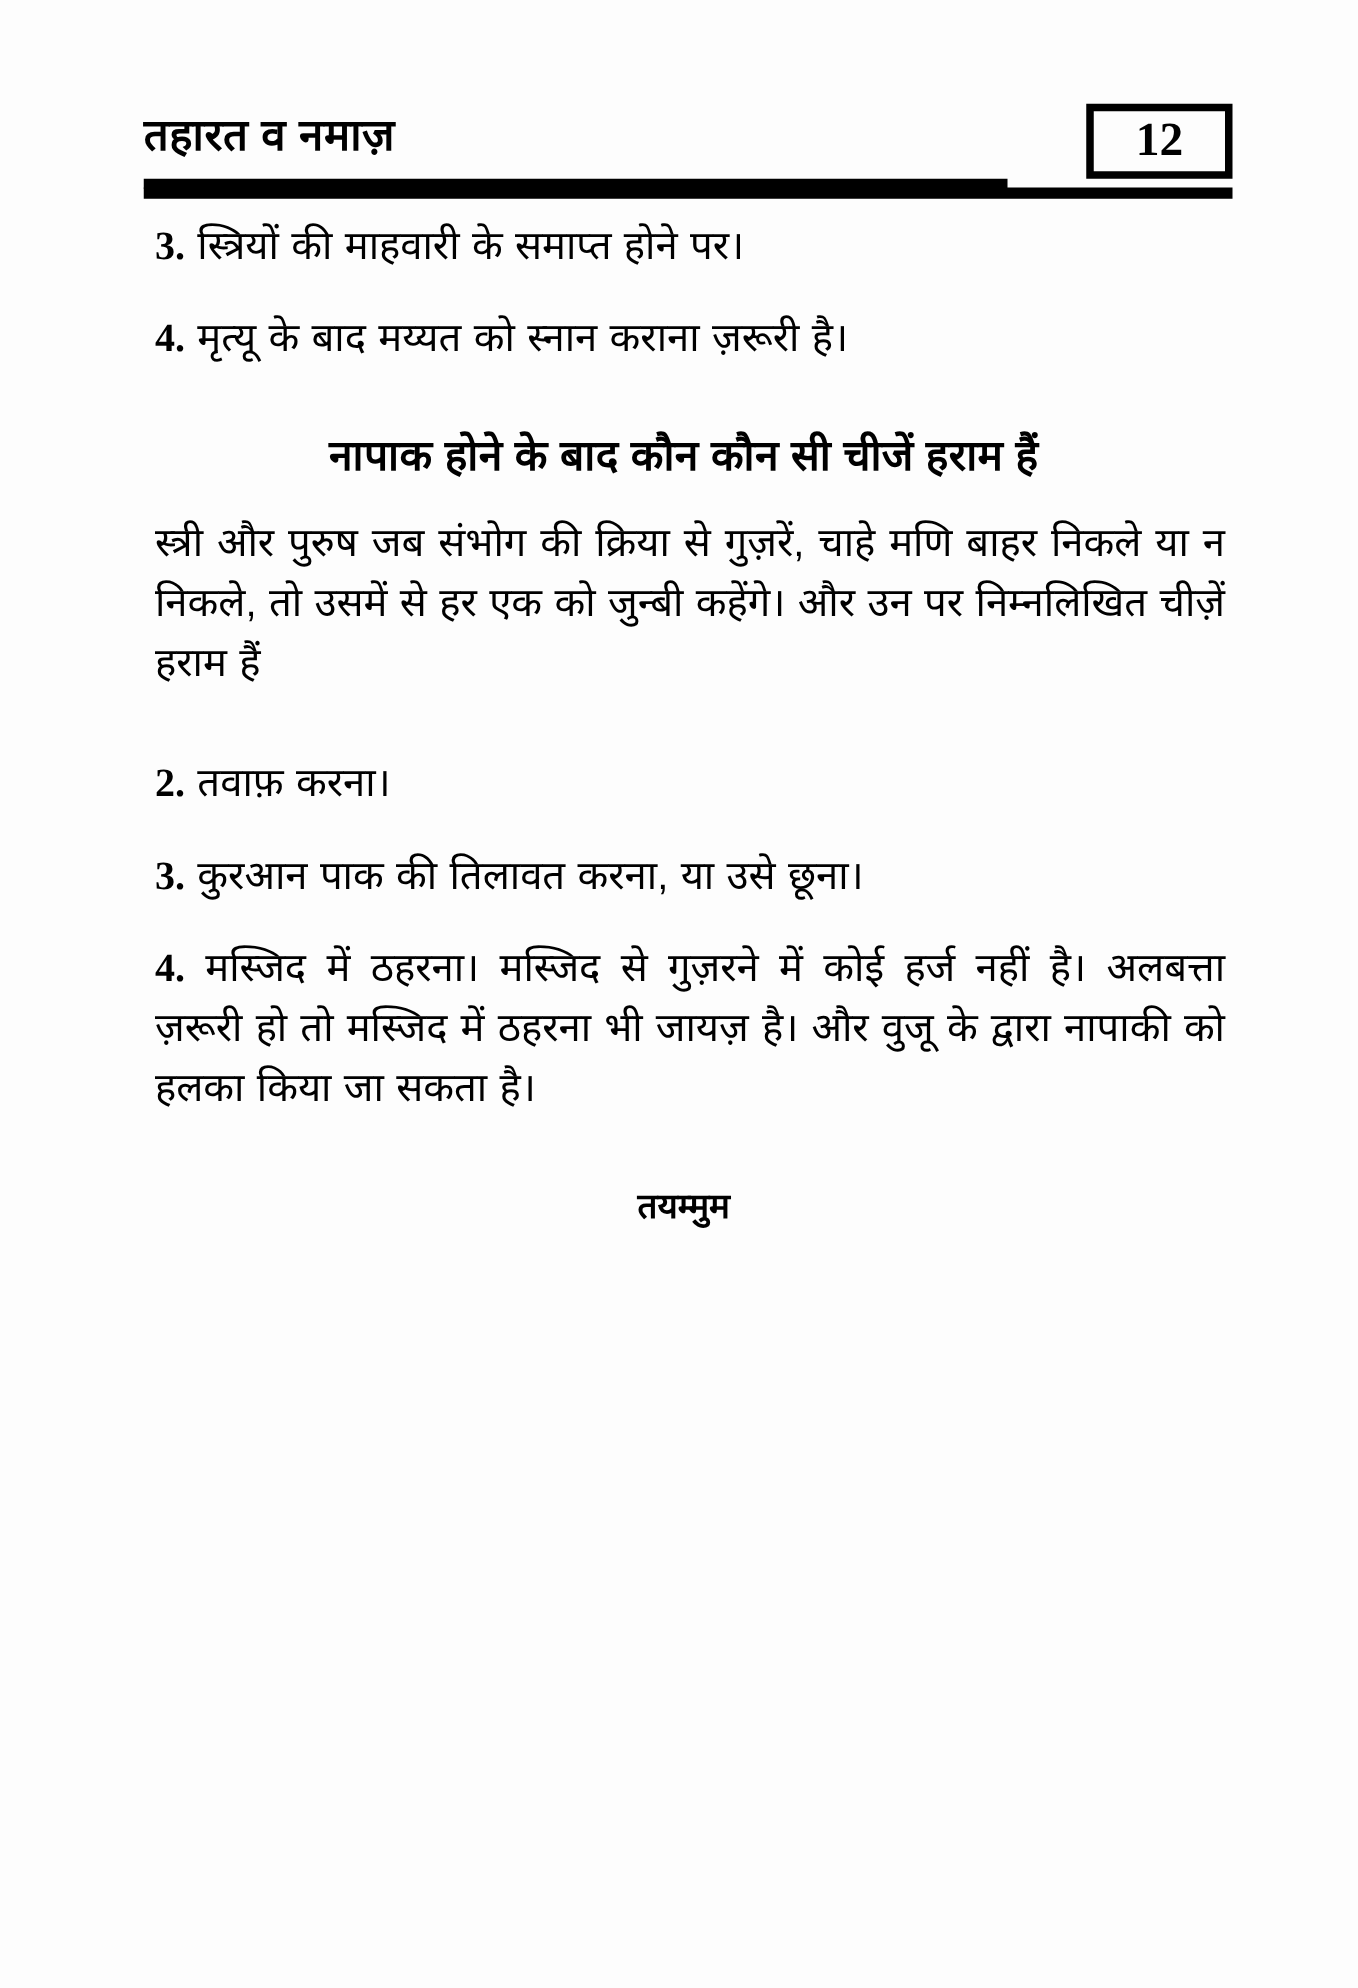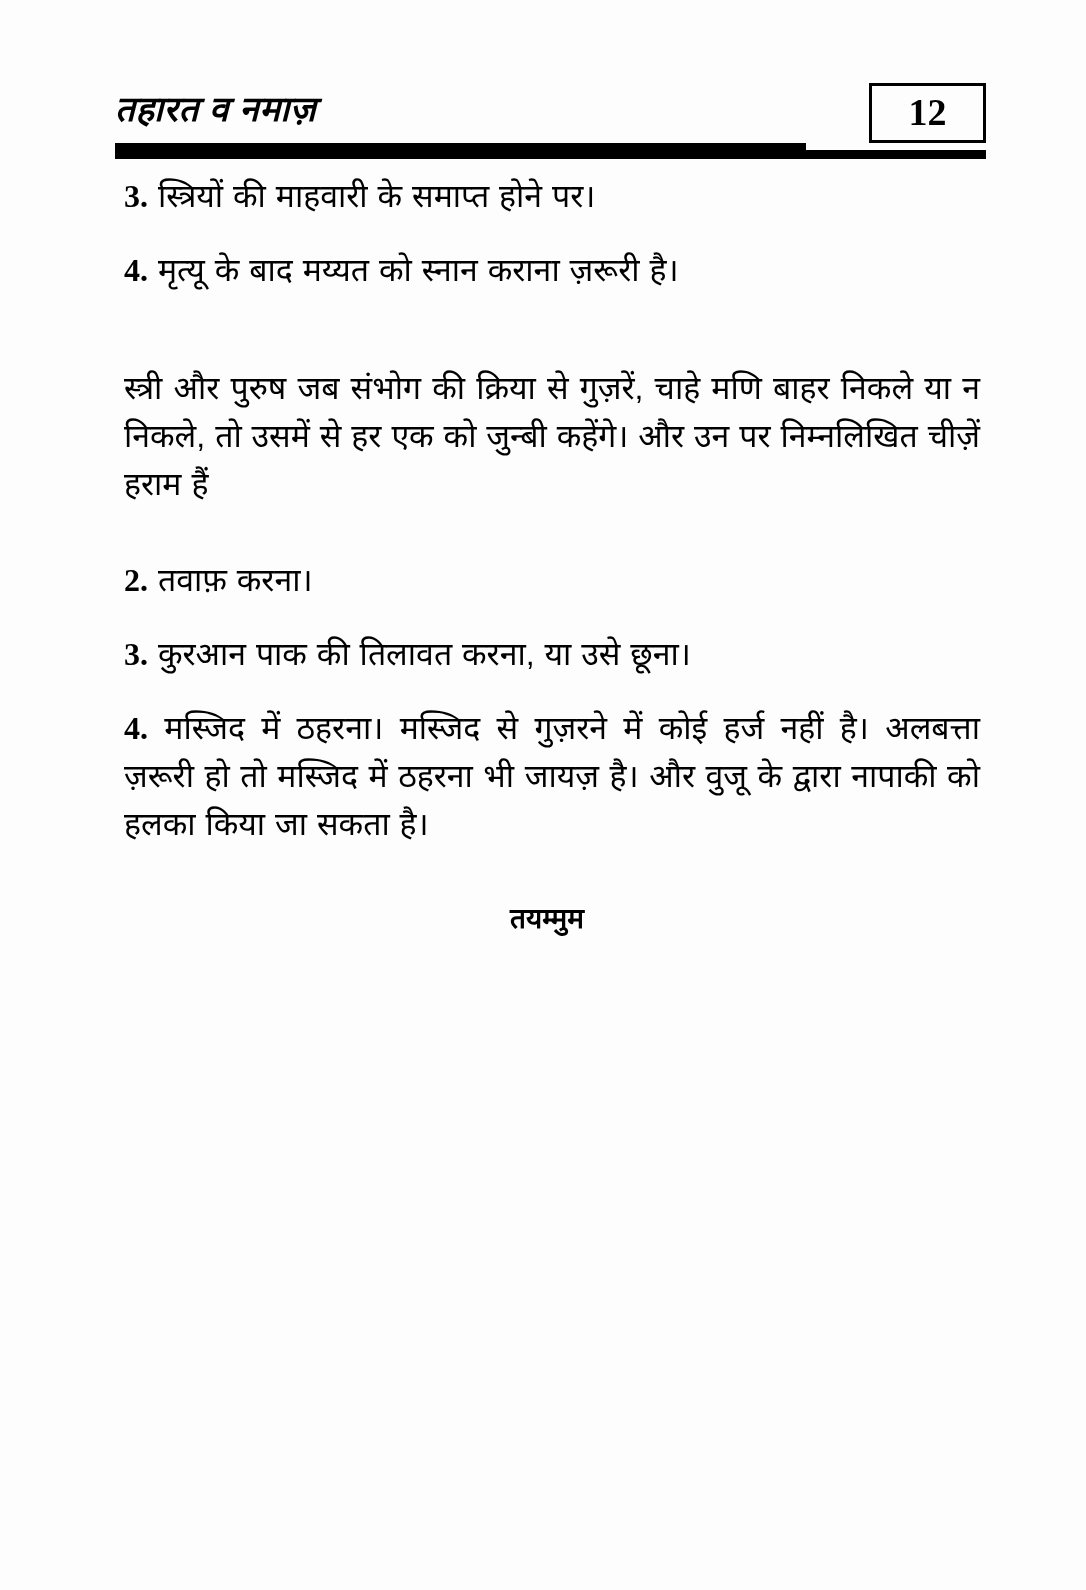--- a/index.html
+++ b/index.html
@@ -31,30 +31,29 @@
 
   .header-title {
     position: absolute;
     left: 0;
     top: 0;
     font-size: 35px;
     font-weight: 700;
     letter-spacing: 0.5px;
     line-height: 1.22;
     white-space: nowrap;
-    font-style: italic;
   }
 
   .page-number-box {
     position: absolute;
     right: 0;
     top: -5px;
     width: 117px;
     height: 60px;
-    border: 3px solid #000000;
+    border: 6px solid #000000;
     box-sizing: border-box;
     display: flex;
     align-items: center;
     justify-content: center;
   }
 
   .page-number {
     font-family: "Liberation Serif", "DejaVu Serif", serif;
     font-size: 38px;
     font-weight: 700;
@@ -158,20 +157,21 @@
     <p class="blk nojust">
       <span class="num">4.</span>
       <span>मृत्यू के बाद मय्यत को स्नान कराना ज़रूरी है।</span>
     </p>
 
     <div class="gap-sm"></div>
 
 
     <div class="gap-md"></div>
 
+    <p class="heading-center">नापाक होने के बाद कौन कौन सी चीजें हराम हैं</p>
 
     <div class="gap-md"></div>
 
     <p class="blk last-line-left">स्त्री और पुरुष जब संभोग की क्रिया से गुज़रें, चाहे मणि बाहर निकले या न निकले, तो उसमें से हर एक को जुन्बी कहेंगे। और उन पर निम्नलिखित चीज़ें हराम हैं</p>
 
     <div class="gap-md"></div>
 
 
     <div class="gap-sm"></div>
 

